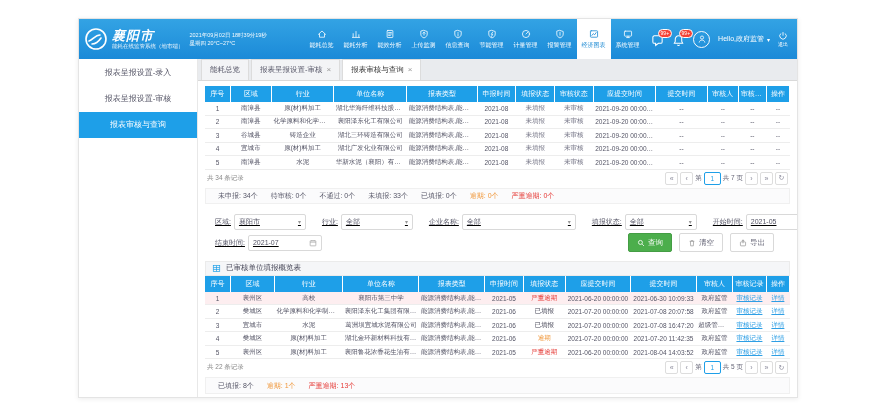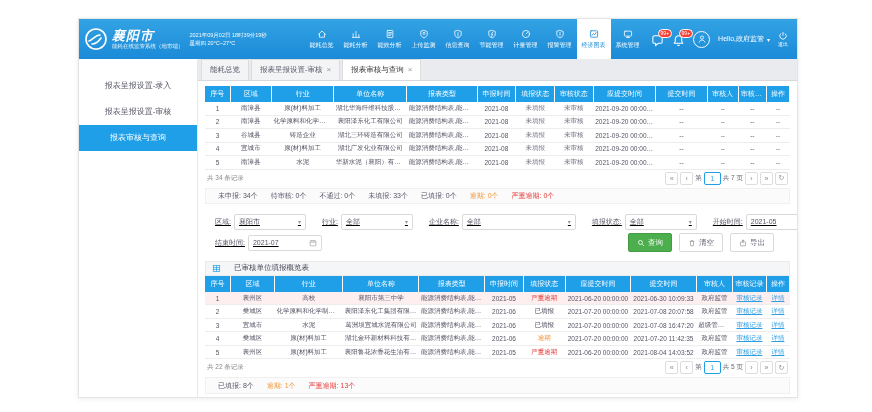--- a/index.html
+++ b/index.html
@@ -22,21 +22,21 @@
   .hicon svg{width:13px;height:13px;}
   .badge{position:absolute;top:-4px;right:-8px;background:#f44336;color:#fff;font-size:5px;line-height:7px;padding:0 2px;border-radius:5px;border:1px solid #fff;}
   .avatar{width:15px;height:15px;border:1px solid rgba(255,255,255,.95);border-radius:50%;display:flex;align-items:center;justify-content:center;cursor:pointer;}
   .avatar svg{width:10px;height:10px;}
   .greet{font-size:7px;display:flex;align-items:center;gap:3px;white-space:nowrap;cursor:pointer;}
   .caret{font-size:6px;}
   .logout{display:flex;flex-direction:column;align-items:center;font-size:5px;line-height:6px;cursor:pointer;}
   .logout svg{width:10px;height:10px;}
   
   .body-row{flex:1;display:flex;min-height:0;}
-  .sidebar{flex:0 0 118px;background:#fff;border-right:1px solid #e8e8e8;padding-top:14px;}
+  .sidebar{flex:0 0 118px;background:#fff;border-right:1px solid #e8e8e8;padding-top:1px;}
   .side-item{height:26px;line-height:26px;font-size:8px;color:#556;text-align:center;cursor:pointer;white-space:nowrap;}
   .side-item.active{background:#1e9fe8;color:#fff;}
   .main{flex:1;display:flex;flex-direction:column;min-width:0;background:#fff;}
   .tabbar{flex:0 0 21px;background:#e9ebee;border-bottom:1px solid #d9d9d9;display:flex;align-items:flex-end;padding-left:3px;gap:2px;}
   .tab{height:20px;padding:0 8px;font-size:7.5px;color:#556;background:#f3f4f6;border:1px solid #dcdcdc;border-bottom:none;display:flex;align-items:center;gap:4px;cursor:pointer;white-space:nowrap;}
   .tab.active{background:#fff;color:#333;}
   .tab .x{color:#999;font-size:8px;line-height:8px;}
   .content{flex:1;padding:5px 7px 3px;display:flex;flex-direction:column;overflow:hidden;}
   
   table{width:100%;border-collapse:collapse;table-layout:fixed;}
@@ -58,21 +58,21 @@
   .f-item{display:flex;align-items:center;white-space:nowrap;}
   .sel,.datebox{display:inline-flex;align-items:center;justify-content:space-between;border:1px solid #d9d9d9;border-radius:2px;height:14px;padding:0 4px;margin-left:3px;background:#fff;color:#556;cursor:pointer;}
   .w62{width:62px;} .w104{width:104px;} .datebox{width:64px;}
   .caret2{color:#999;font-size:6px;margin-left:4px;}
   .cal svg{width:8px;height:8px;margin-left:4px;}
   .f-btns{position:absolute;right:16px;top:24px;display:flex;gap:7px;}
   .btn{height:17px;display:inline-flex;align-items:center;gap:3px;font-size:7.5px;padding:0 8px;border-radius:2px;cursor:pointer;}
   .btn svg{width:8px;height:8px;}
   .btn-green{background:#4cae4c;color:#fff;border:1px solid #449d44;}
   .btn-plain{background:#fff;color:#667;border:1px solid #d9d9d9;}
-  .sec-bar{height:16px;background:#f5f6f8;border:1px solid #ebebeb;display:flex;align-items:center;gap:13px;font-size:7.5px;color:#445;padding:0 6px;margin-top:6px;}
+  .sec-bar{height:16px;background:#f5f6f8;border:1px solid #ebebeb;display:flex;align-items:center;gap:5px;font-size:7.5px;color:#445;padding:0 6px;margin-top:6px;}
   .sec-bar svg{width:9px;height:9px;}
 </style>
 </head>
 <body>
 
 <div class="page">
   <div class="app">
 
     <div class="hdr">
       <div class="brand">

